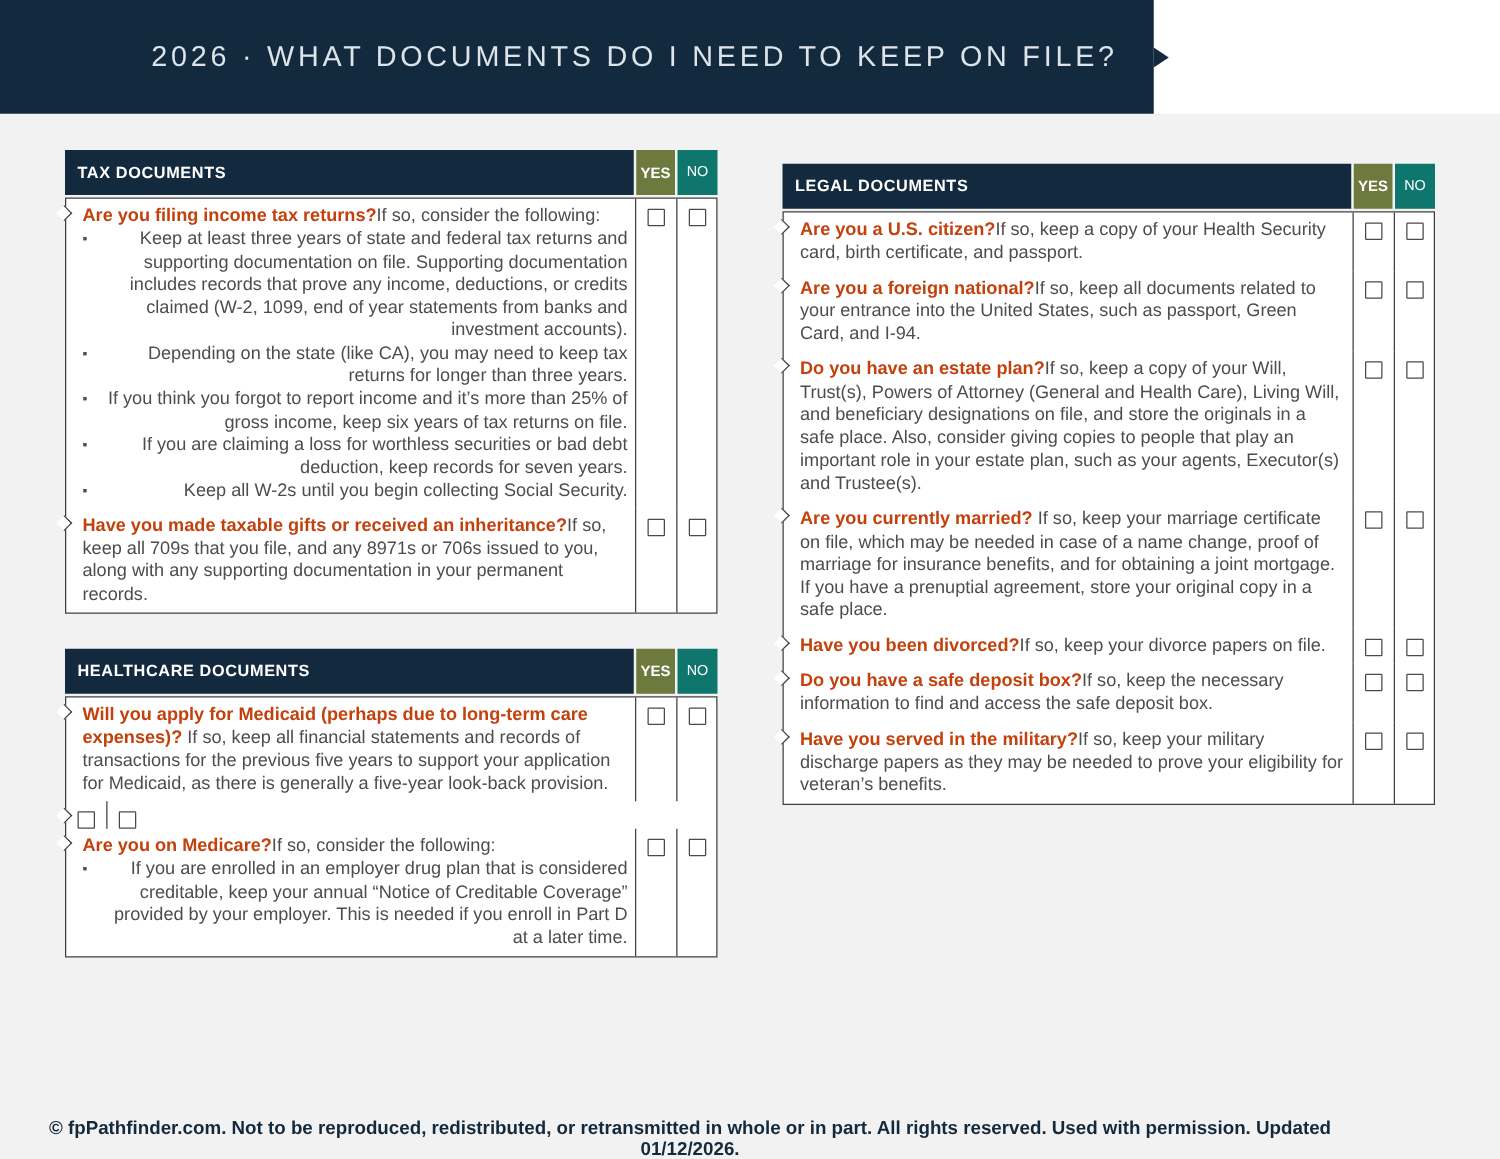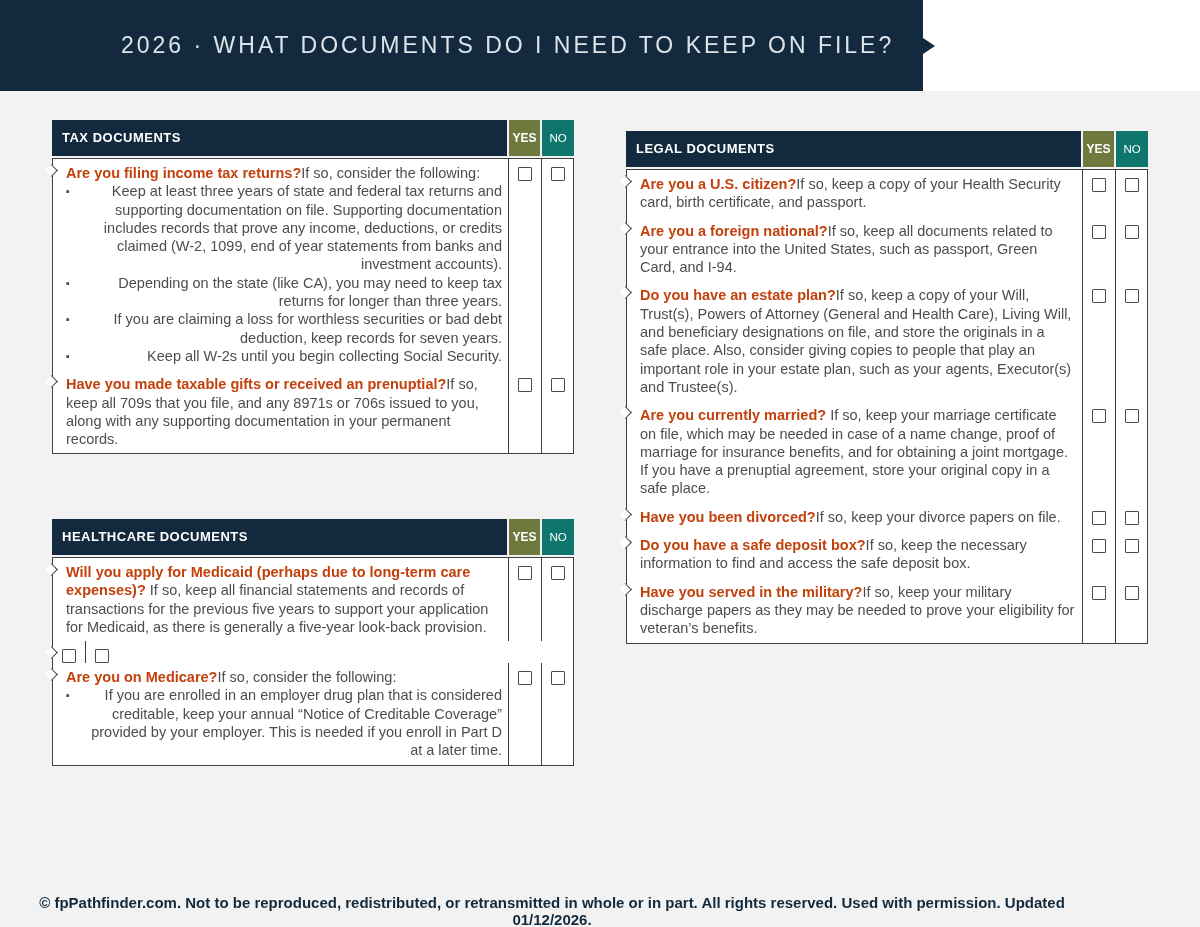--- a/index.html
+++ b/index.html
@@ -74,35 +74,36 @@
     <div class="hdr-no">NO</div>
   </div>
   <div class="tbl-body">
     <div class="q-row">
       <span class="chev"></span>
       <div class="q-text">
         <span class="q-bold">Are you filing income tax returns?</span><span class="q-rest">If so, consider the following:</span>
         <ul class="bullets">
           <li>Keep at least three years of state and federal tax returns and supporting documentation on file. Supporting documentation includes records that prove any income, deductions, or credits claimed (W-2, 1099, end of year statements from banks and investment accounts).</li>
           <li>Depending on the state (like CA), you may need to keep tax returns for longer than three years.</li>
+          <li>If you think you forgot to report income and it’s more than 25% of gross income, keep six years of tax returns on file.</li>
           <li>If you are claiming a loss for worthless securities or bad debt deduction, keep records for seven years.</li>
           <li>Keep all W-2s until you begin collecting Social Security.</li>
         </ul>
       </div>
       <div class="q-yes-cell">
           <span class="cb"></span>
         </div>
       <div class="q-no-cell">
           <span class="cb"></span>
         </div>
     </div>
     <div class="q-row">
       <span class="chev"></span>
       <div class="q-text">
-        <span class="q-bold">Have you made taxable gifts or received an prenuptial?</span><span class="q-rest">If so, keep all 709s that you file, and any 8971s or 706s issued to you, along with any supporting documentation in your permanent records.</span>
+        <span class="q-bold">Have you made taxable gifts or received an inheritance?</span><span class="q-rest">If so, keep all 709s that you file, and any 8971s or 706s issued to you, along with any supporting documentation in your permanent records.</span>
       </div>
       <div class="q-yes-cell">
           <span class="cb"></span>
         </div>
       <div class="q-no-cell">
           <span class="cb"></span>
         </div>
     </div>
   </div>
 </div>

